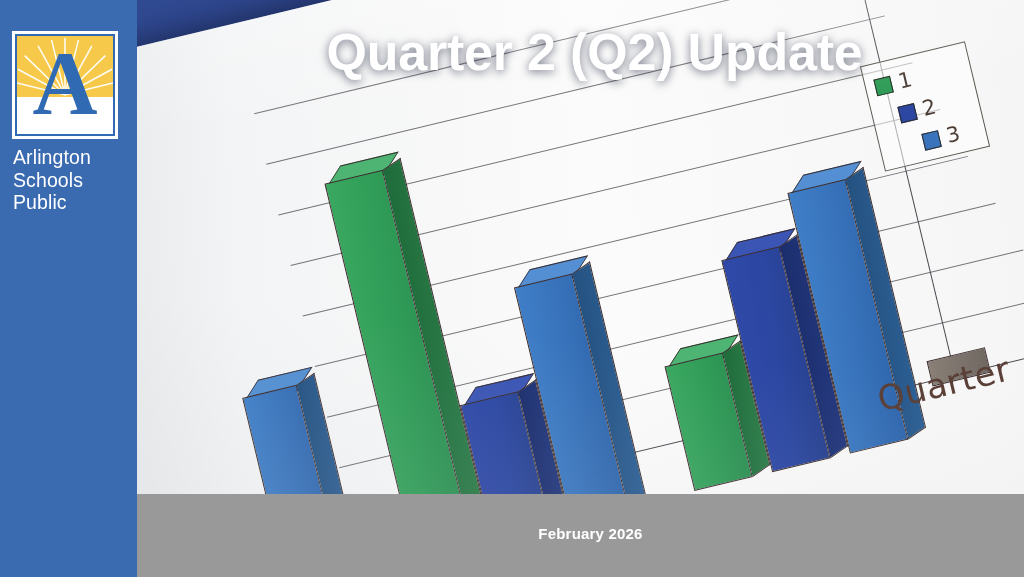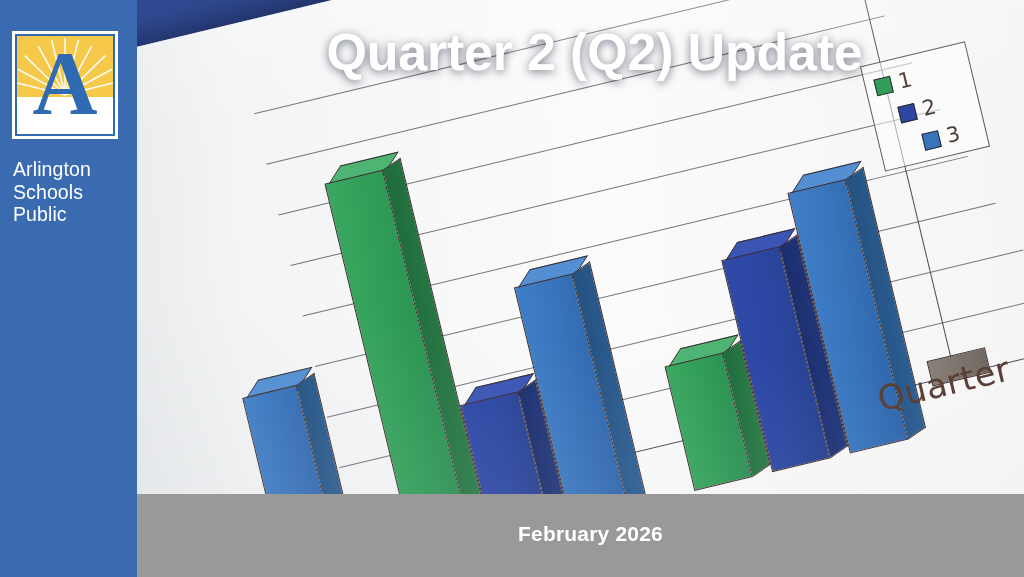--- a/index.html
+++ b/index.html
@@ -235,21 +235,21 @@
     font-size: 90px;
     font-weight: 700;
     color: #2f6ab3;
     line-height: 1;
     padding-bottom: 2px;
     box-sizing: border-box;
   }
   #brand-text {
     position: absolute;
     left: 13px;
-    top: 158px;
+    top: 146px;
     width: 120px;
     color: #ffffff;
     font-size: 19.5px;
     line-height: 1.16;
     letter-spacing: .1px;
   }
   #brand-text div { white-space: nowrap; }
 
   
   #title {
@@ -278,21 +278,21 @@
   #footer-text {
     position: absolute;
     left: 0;
     top: 0;
     width: 100%;
     height: 100%;
     display: flex;
     align-items: center;
     justify-content: center;
     color: #ffffff;
-    font-size: 21px;
+    font-size: 15px;
     font-weight: 700;
     letter-spacing: .2px;
     padding-bottom: 4px;
     box-sizing: border-box;
     padding-left: 20px;
   }
 </style>
 </head>
 <body>
 

